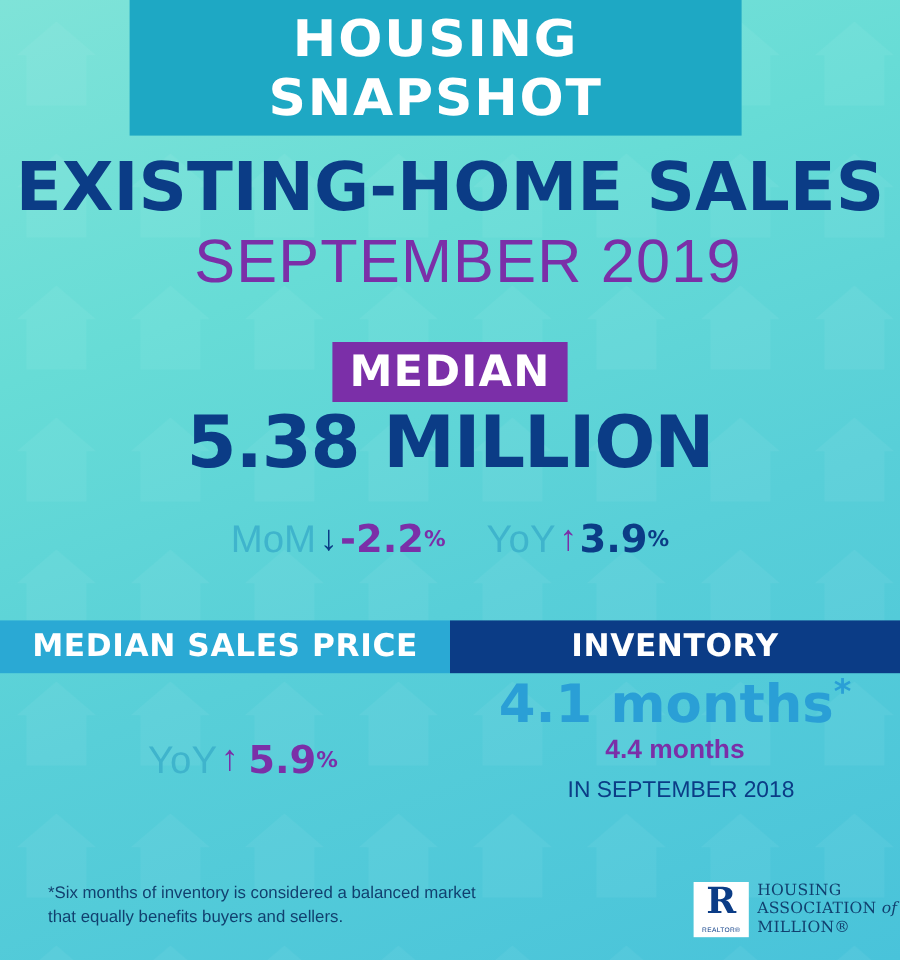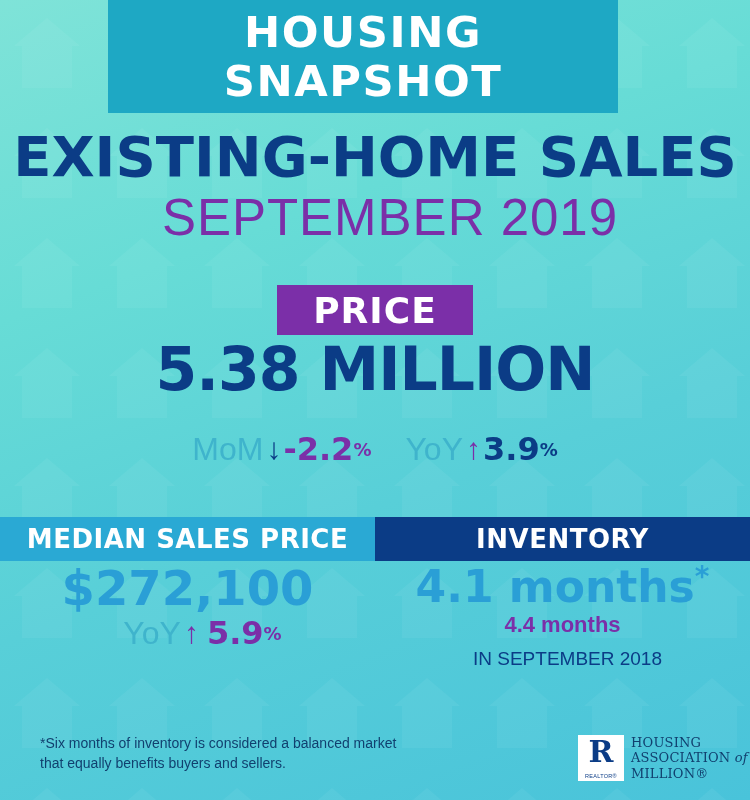--- a/index.html
+++ b/index.html
@@ -308,21 +308,21 @@
   </svg>
 
   <div class="snapshot-band">
     <div class="snapshot-title">HOUSING SNAPSHOT</div>
   </div>
 
   <div class="ehs-title">EXISTING-HOME SALES</div>
   <div class="ehs-month">SEPTEMBER 2019</div>
 
   <div class="sales-badge">
-    <span>PRICE</span>
+    <span>MEDIAN</span>
   </div>
   <div class="sales-number">5.38 MILLION</div>
 
   <div class="sales-stats">
     <div class="stat-group">
       <span class="stat-label">MoM</span>
       <span class="arrow arrow-down">↓</span>
       <span class="stat-value purple">-2.2</span>
       <span class="stat-pct purple">%</span>
     </div>
@@ -332,21 +332,20 @@
       <span class="stat-value blue">3.9</span>
       <span class="stat-pct blue">%</span>
     </div>
   </div>
 
   <div class="panel-headers">
     <div class="panel-header left">MEDIAN SALES PRICE</div>
     <div class="panel-header right">INVENTORY</div>
   </div>
 
-  <div class="median-price">$272,100</div>
   <div class="median-yoy">
     <span class="stat-label">YoY</span>
     <span class="arrow arrow-up">↑</span>
     <span class="stat-value purple" style="margin-left:6px;">5.9</span>
     <span class="stat-pct purple">%</span>
   </div>
 
   <div class="inventory-main">
     <span>4.1 months</span><span class="ast">*</span>
   </div>

